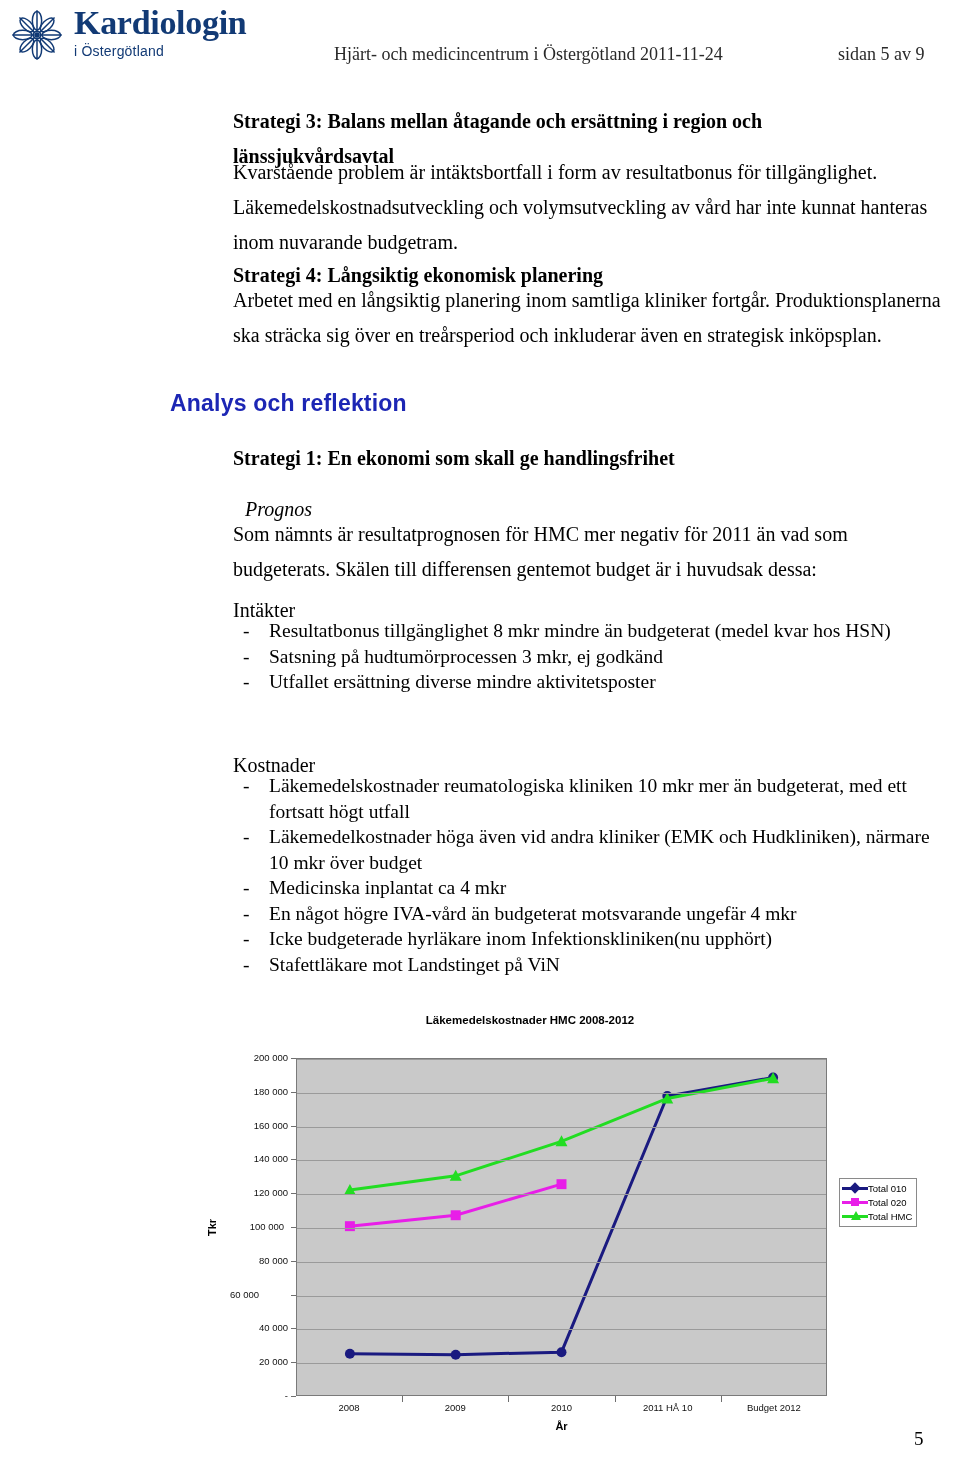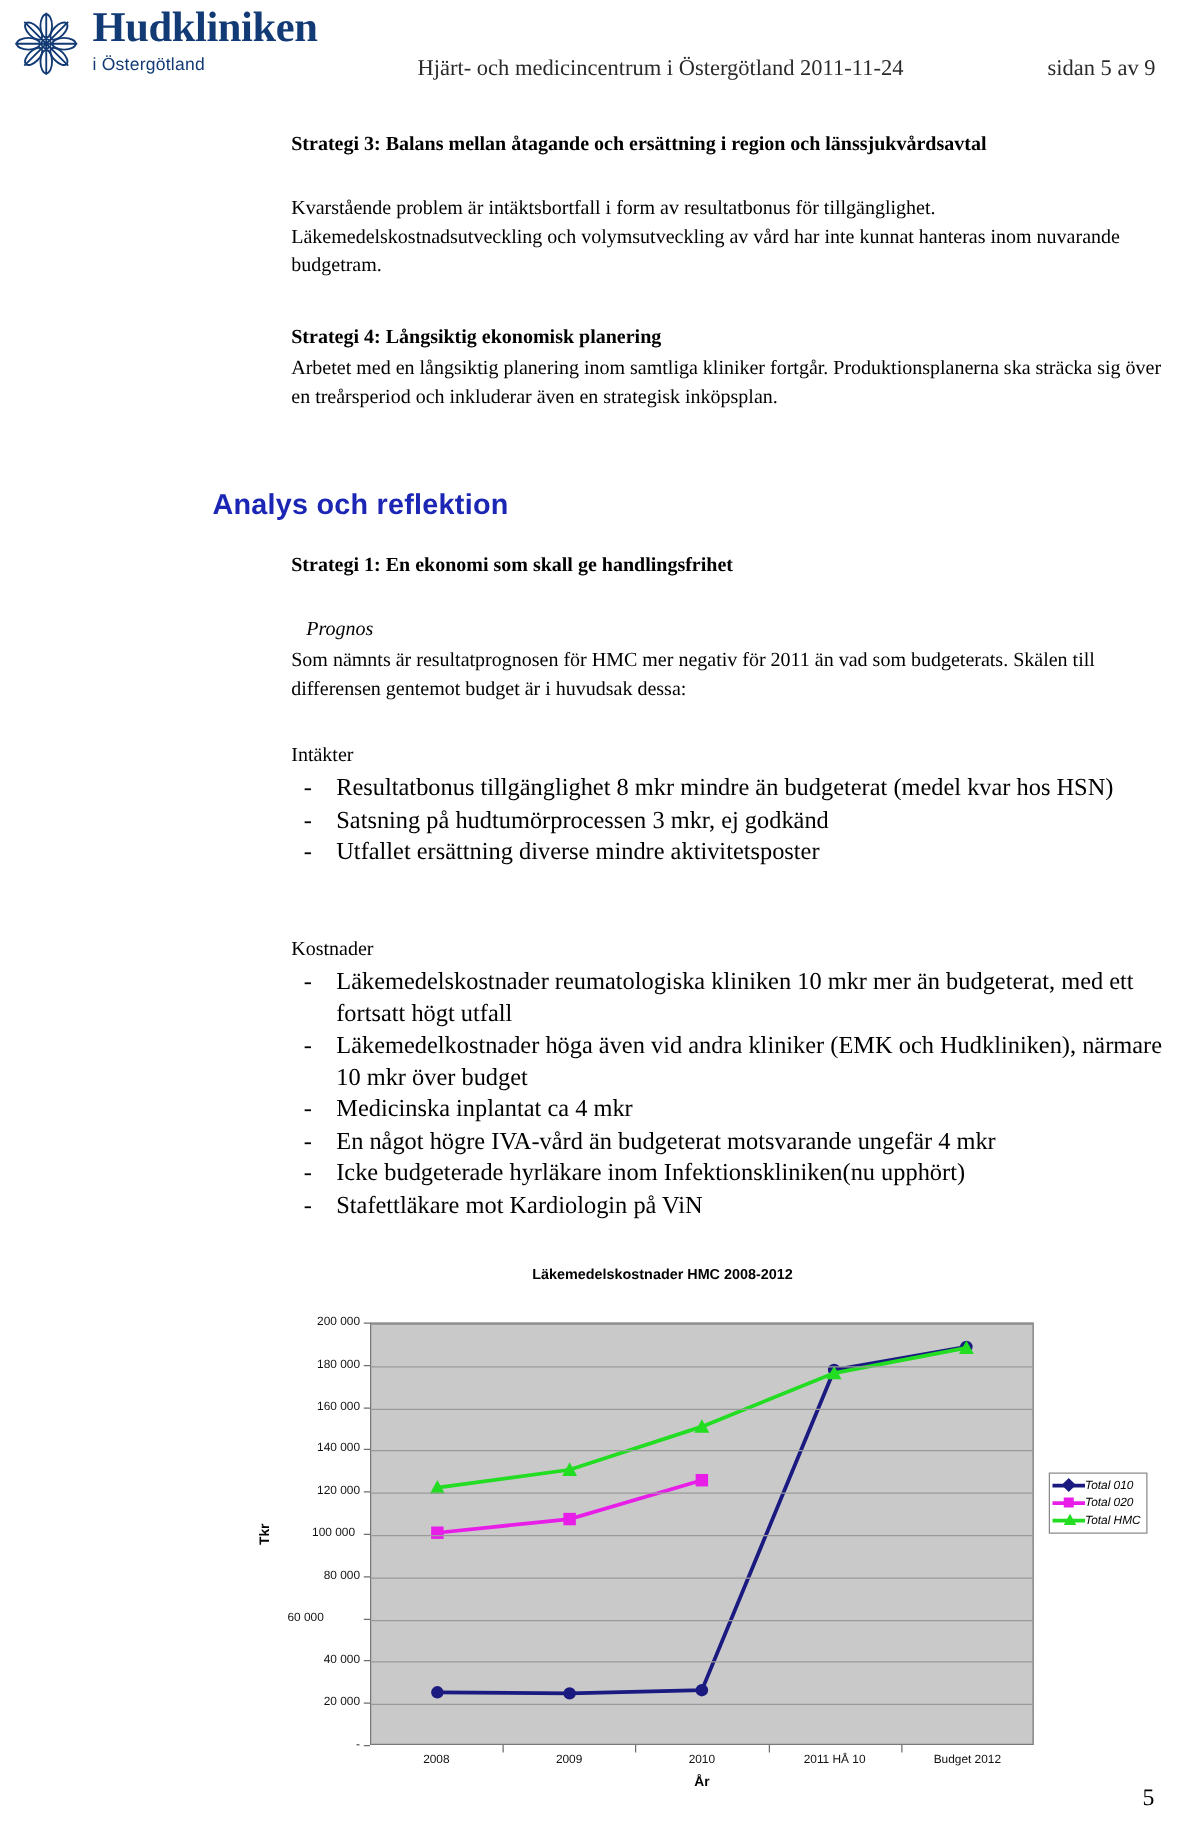--- a/index.html
+++ b/index.html
@@ -23,21 +23,21 @@
   }
   .header-doc{
     position:absolute;left:334px;top:44px;font-size:18px;color:#2a2a2a;white-space:nowrap;
   }
   .header-page{
     position:absolute;left:838px;top:44px;font-size:18px;color:#2a2a2a;white-space:nowrap;
   }
 
   
   .content{position:absolute;left:0;top:0;width:960px;}
-  .blk{position:absolute;font-size:16px;line-height:23px;}
+  .blk{position:absolute;font-size:20px;line-height:35px;}
   .b{font-weight:bold;}
   .i{font-style:italic;margin-left:12px;}
   h3.sec{
     position:absolute;left:170px;top:390px;
     font-family:"Liberation Sans", sans-serif;
     font-size:23px;font-weight:bold;color:#1c26b4;margin:0;letter-spacing:0.2px;
   }
   ul.dash{margin:0;padding:0;list-style:none;}
   ul.dash li{
     position:relative;padding-left:36px;font-size:19.5px;line-height:25.5px;
@@ -77,21 +77,21 @@
   .xtick{position:absolute;top:388px;width:1px;height:6px;background:#6f6f6f;}
   .legend{
     position:absolute;left:639px;top:170px;
     border:1px solid #8a8a8a;background:#ffffff;padding:2px 4px 3px 2px;
   }
   .leg-row{display:flex;align-items:center;height:14px;}
   .leg-key{width:26px;height:12px;position:relative;flex:0 0 26px;}
   .leg-key .lk-line{position:absolute;left:0;top:5px;width:26px;height:2.5px;}
   .leg-key .lk-mk{position:absolute;left:9px;top:2px;}
   .leg-txt{
-    font-family:"Liberation Sans", sans-serif;font-size:9.5px;color:#000;white-space:nowrap;font-style:italic;
+    font-family:"Liberation Sans", sans-serif;font-size:9.5px;color:#000;white-space:nowrap;
   }
   .mk-diamond{width:8px;height:8px;transform:rotate(45deg);}
   .mk-square{width:8px;height:8px;}
   .mk-tri{width:0;height:0;border-left:5px solid transparent;border-right:5px solid transparent;}
   .page-no{
     position:absolute;left:914px;top:1428px;font-size:19px;color:#000;
   }
 </style>
 </head>
 <body>
@@ -108,21 +108,21 @@
           <ellipse cx="73" cy="50" rx="15" ry="7.5"></ellipse>
           <ellipse cx="33.7" cy="33.7" rx="14" ry="7" transform="rotate(45 33.7 33.7)"></ellipse>
           <ellipse cx="66.3" cy="66.3" rx="14" ry="7" transform="rotate(45 66.3 66.3)"></ellipse>
           <ellipse cx="66.3" cy="33.7" rx="14" ry="7" transform="rotate(-45 66.3 33.7)"></ellipse>
           <ellipse cx="33.7" cy="66.3" rx="14" ry="7" transform="rotate(-45 33.7 66.3)"></ellipse>
           <circle cx="50" cy="50" r="6"></circle>
         </g>
       </g>
     </svg>
     <div class="logo-text">
-      <div class="logo-title">Hudkliniken</div>
+      <div class="logo-title">Kardiologin</div>
       <div class="logo-sub">i Östergötland</div>
     </div>
   </div>
   <div class="header-doc">Hjärt- och medicincentrum i Östergötland 2011-11-24</div>
   <div class="header-page">sidan 5 av 9</div>
 </div>
 
 <div class="content">
 
   <div class="blk b" style="left:233px;top:104px;width:600px;">Strategi 3: Balans mellan åtagande och ersättning i region och länssjukvårdsavtal</div>
@@ -176,21 +176,21 @@
     <li>
       <span class="dsh">-</span>
       <span>En något högre IVA-vård än budgeterat motsvarande ungefär 4 mkr</span>
     </li>
     <li>
       <span class="dsh">-</span>
       <span>Icke budgeterade hyrläkare inom Infektionskliniken(nu upphört)</span>
     </li>
     <li>
       <span class="dsh">-</span>
-      <span>Stafettläkare mot Kardiologin på ViN</span>
+      <span>Stafettläkare mot Landstinget på ViN</span>
     </li>
   </ul>
 </div>
 
 <div class="chart">
   <div class="chart-title">Läkemedelskostnader HMC 2008-2012</div>
   <div class="axis-tkr">Tkr</div>
   <div class="plot" id="plot">
     <svg id="plot-svg" width="100%" height="100%" viewBox="0 0 531 338" preserveAspectRatio="none">
         <polyline points="53.1,296.6 159.3,297.4 265.5,294.9 371.7,37.2 477.9,18.6" fill="none" stroke="#1a1a80" stroke-width="3" vector-effect="non-scaling-stroke"></polyline>

